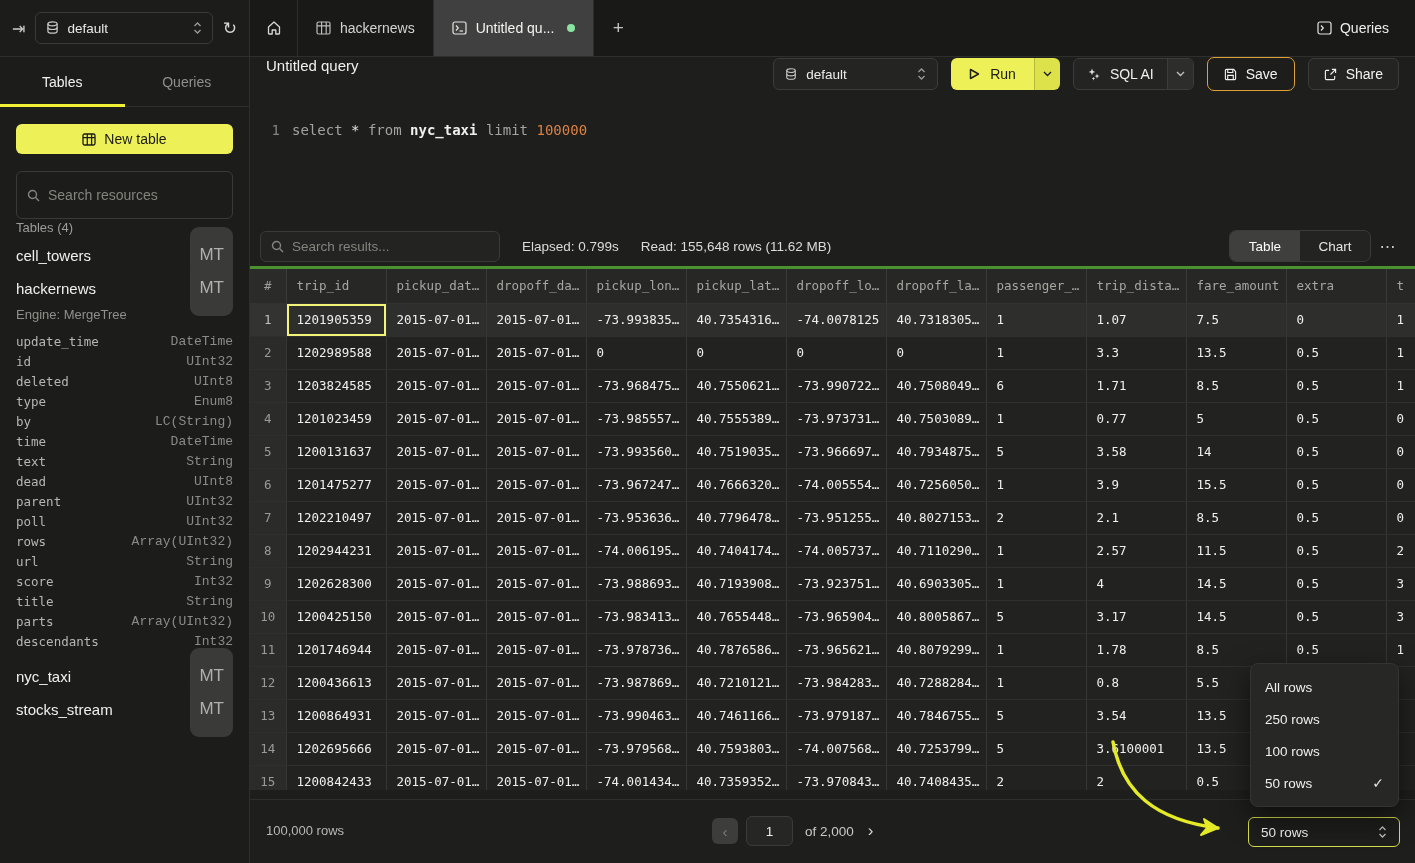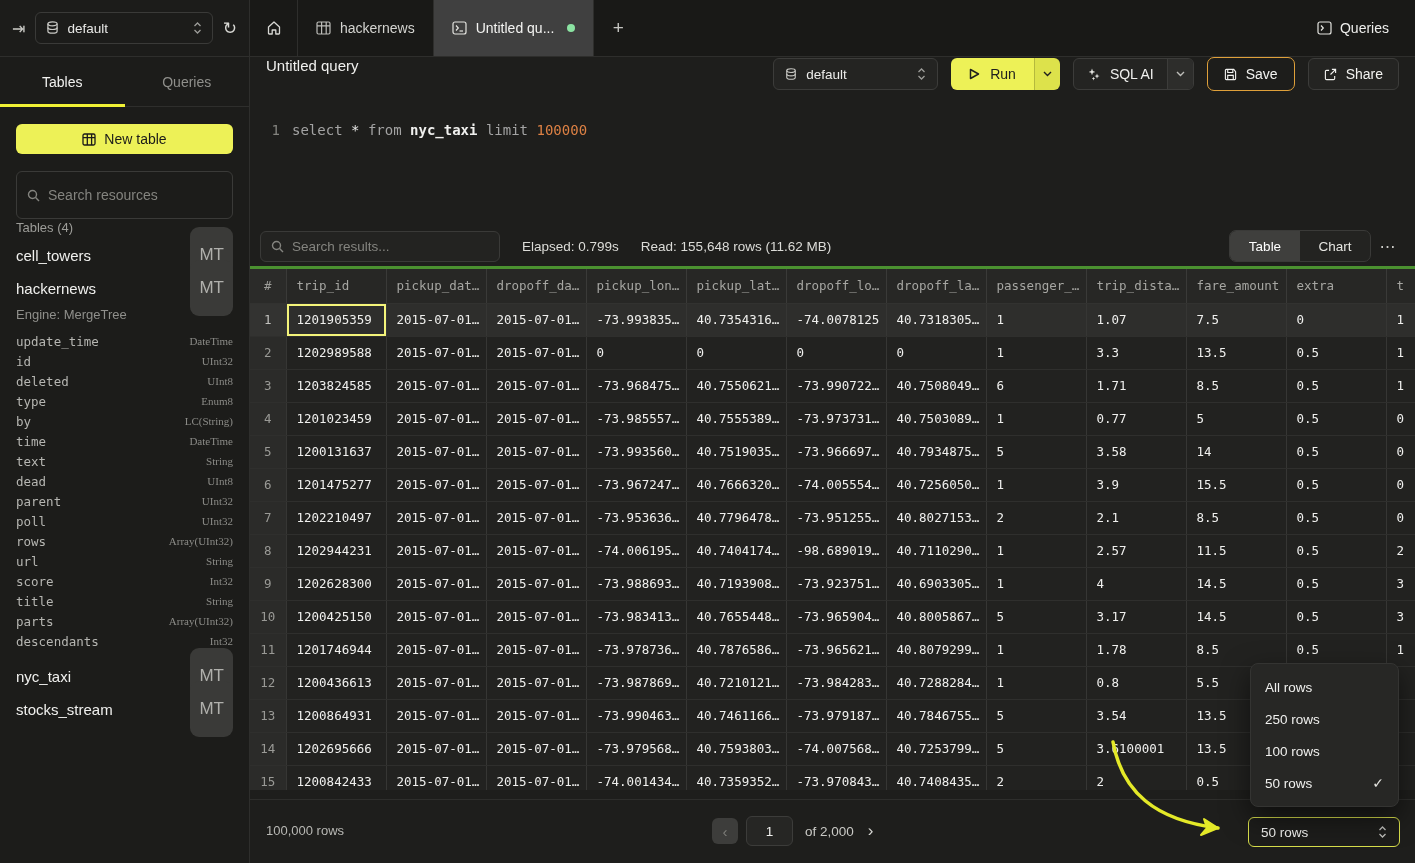--- a/index.html
+++ b/index.html
@@ -37,21 +37,21 @@
 
   .sb-item { position:absolute; left:16px; width:217px; height:22px; display:flex;
     align-items:center; justify-content:space-between; cursor:pointer; }
   .sb-item .nm { font-size:15px; color:#f0f0ee; }
   .badge { background:#3a3a38; color:#b0b0ac; font-size:17px; padding:18px 9px; border-radius:9px; }
   .sb-engine { position:absolute; left:16px; top:307px; font-size:13px; color:#8f8f8b; }
 
   .sb-cols { position:absolute; left:16px; top:331px; width:217px; }
   .sb-colrow { display:flex; justify-content:space-between; height:20px; align-items:center; }
   .sb-colrow .cn { font-family:"DejaVu Sans Mono", monospace; font-size:12.5px; color:#b6b6b2; }
-  .sb-colrow .ct { font-family:Liberation Serif, serif; font-size:11px; color:#8b8b87; }
+  .sb-colrow .ct { font-family:Liberation Mono, monospace; font-size:13px; color:#8b8b87; }
 
   
   .main { position:absolute; left:250px; top:0; width:1165px; height:863px; }
 
   .tabstrip { position:absolute; top:0; left:0; right:0; height:57px; background:#191917;
     border-bottom:1px solid #2e2e2c; display:flex; align-items:stretch; }
   .tab-home { width:48px; display:flex; align-items:center; justify-content:center;
     border-right:1px solid #2e2e2c; cursor:pointer; }
   .tab { display:flex; align-items:center; gap:9px; padding:0 18px;
     border-right:1px solid #2e2e2c; font-size:14px; color:#d4d4d0; cursor:pointer; }
@@ -597,21 +597,21 @@
               <td>0.5</td>
               <td>0</td>
             </tr>
             <tr>
               <td class="rn">8</td>
               <td>1202944231</td>
               <td>2015-07-01…</td>
               <td>2015-07-01…</td>
               <td>-74.006195…</td>
               <td>40.7404174…</td>
-              <td>-98.689019…</td>
+              <td>-74.005737…</td>
               <td>40.7110290…</td>
               <td>1</td>
               <td>2.57</td>
               <td>11.5</td>
               <td>0.5</td>
               <td>2</td>
             </tr>
             <tr>
               <td class="rn">9</td>
               <td>1202628300</td>

